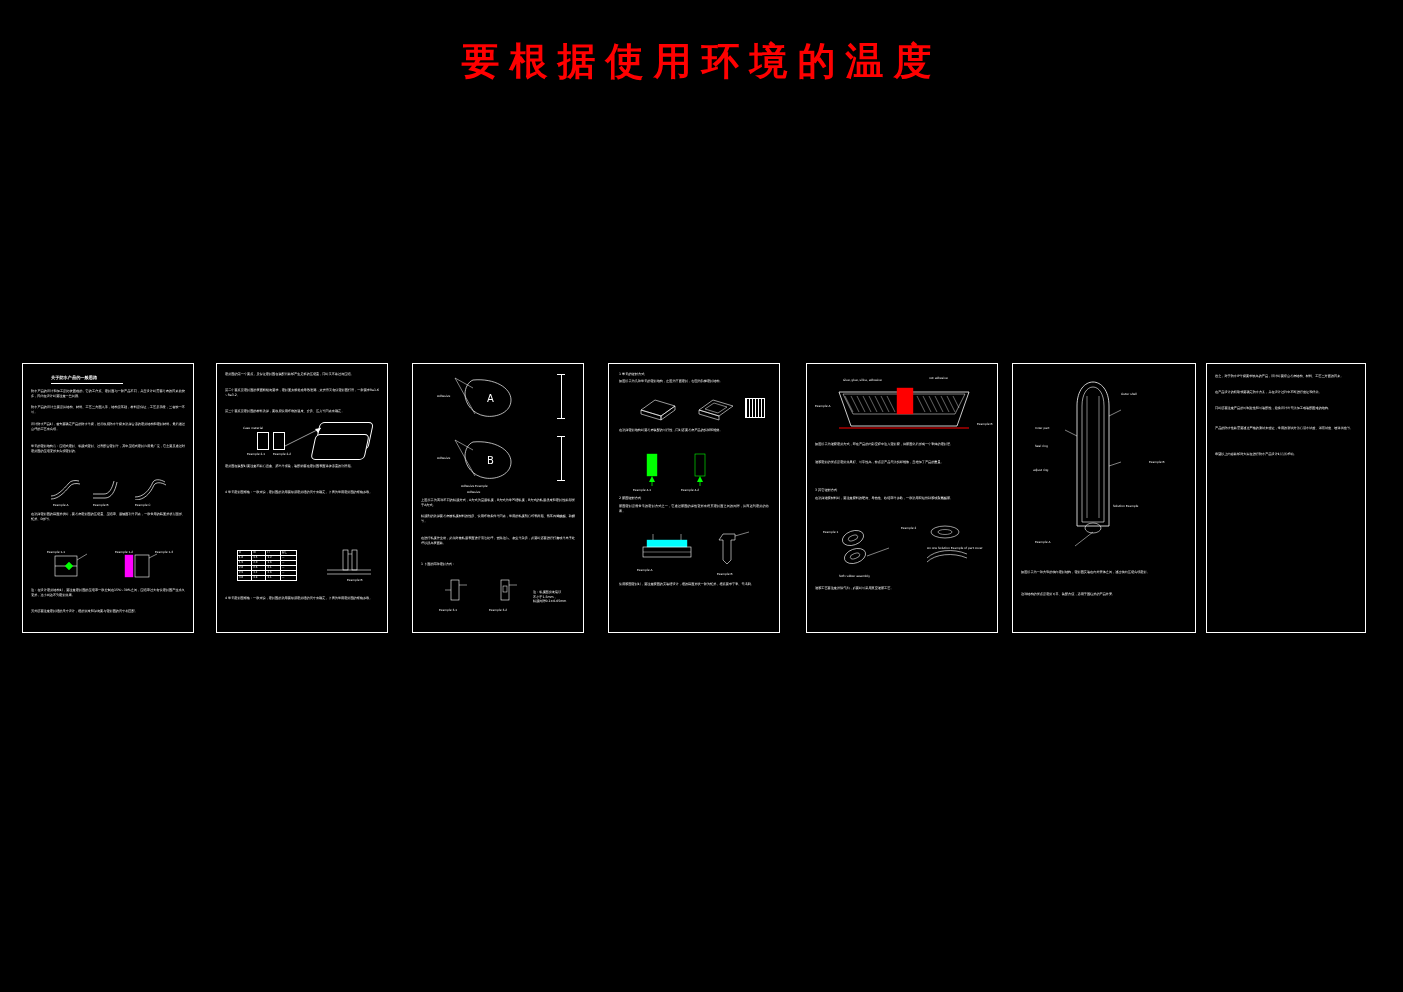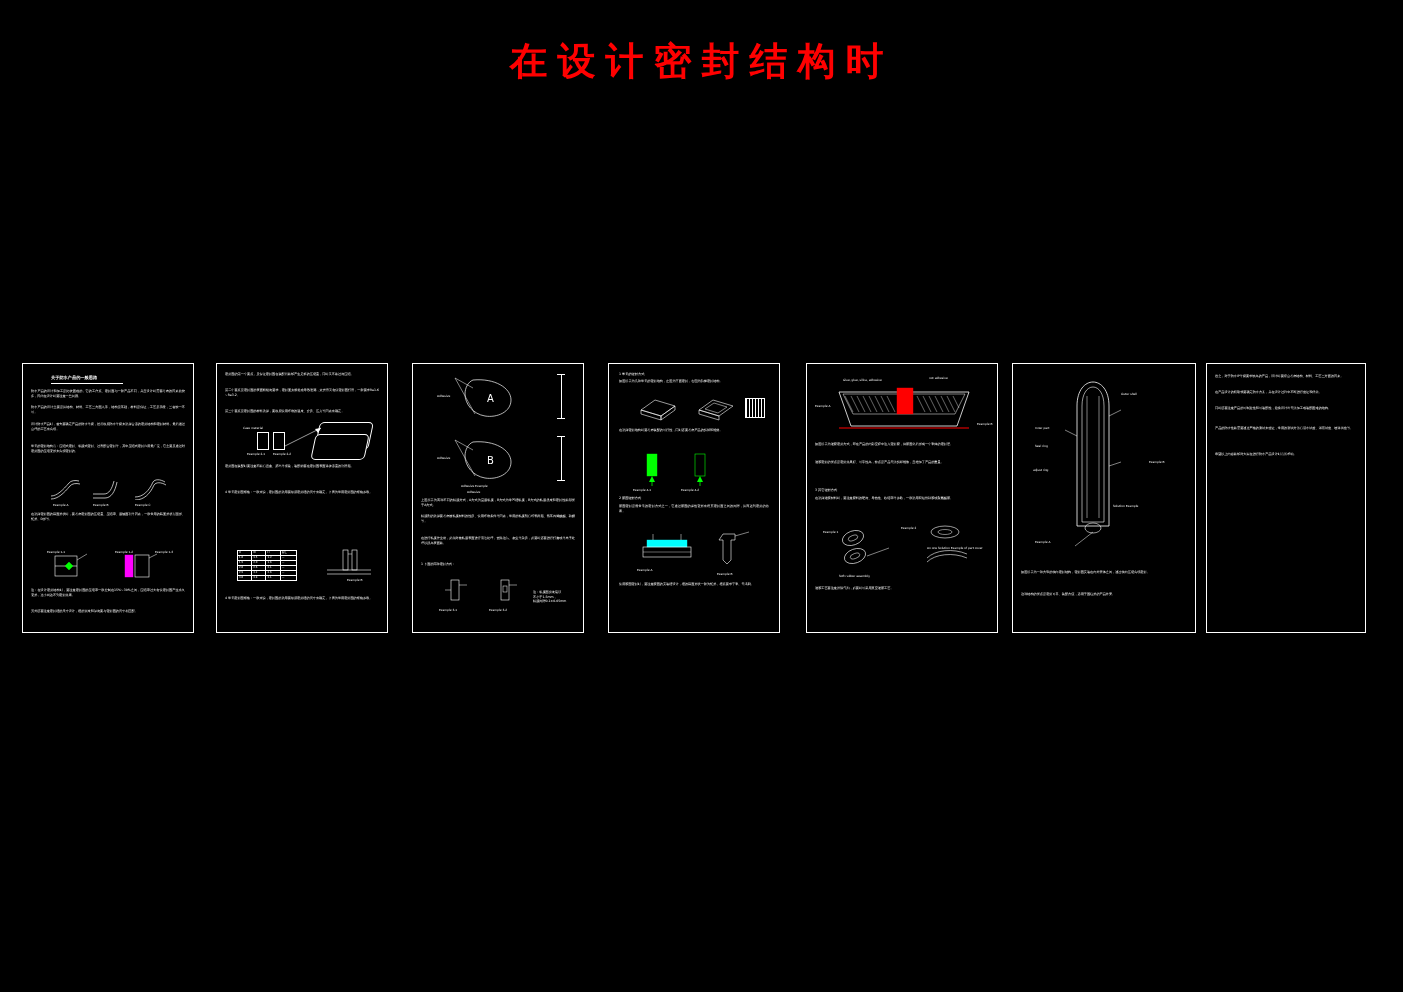--- a/index.html
+++ b/index.html
@@ -95,21 +95,21 @@
     border: 1px solid #ffffff;
     border-radius: 5px;
     background: #000;
   }
 </style>
 </head>
 <body>
 
 <div id="canvas">
 
-  <div class="title">在设计密封结构时</div>
+  <div class="title">要根据使用环境的温度</div>
 
   <div class="sheet" style="left:22px; top:363px; width:170px; height:268px;">
     <div class="sheet-inner">
       <div class="tx hd" style="left:28px; top:12px;">关于防水产品的一般思路</div>
       <div class="ln ln-h" style="left:28px; top:19px; width:72px;"></div>
 
       <div class="blk" style="left:8px; top:25px; width:154px;">防水产品的设计和加工是比较困难的，它的工作点、密封面与一般产品不同，并且设计时需要考虑的因素比较多，因此在设计时要注意一些问题。</div>
       <div class="blk" style="left:8px; top:41px; width:154px;">防水产品的设计主要是从结构、材料、工艺三方面入手，结构是基础，材料是保证，工艺是手段，三者缺一不可。</div>
       <div class="blk" style="left:8px; top:58px; width:154px;">设计防水产品时，首先要确定产品的防水等级，然后根据防水等级来选择合适的密封结构和密封材料，最后通过合理的工艺来实现。</div>
       <div class="blk" style="left:8px; top:80px; width:154px;">常见的密封结构有：压缩式密封、粘接式密封、过盈配合密封等，其中压缩式密封应用最广泛，它主要是通过对密封圈的压缩变形来实现密封的。</div>

